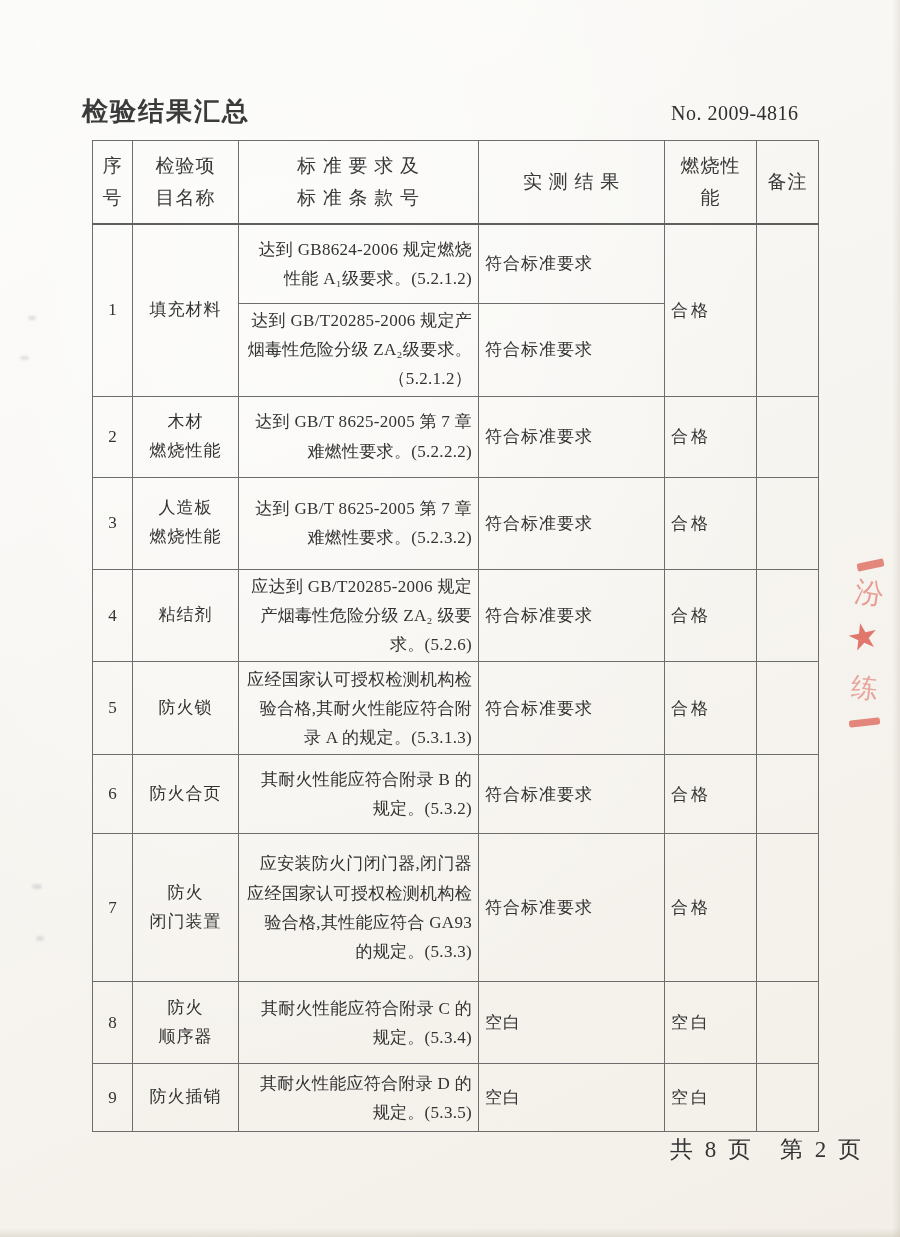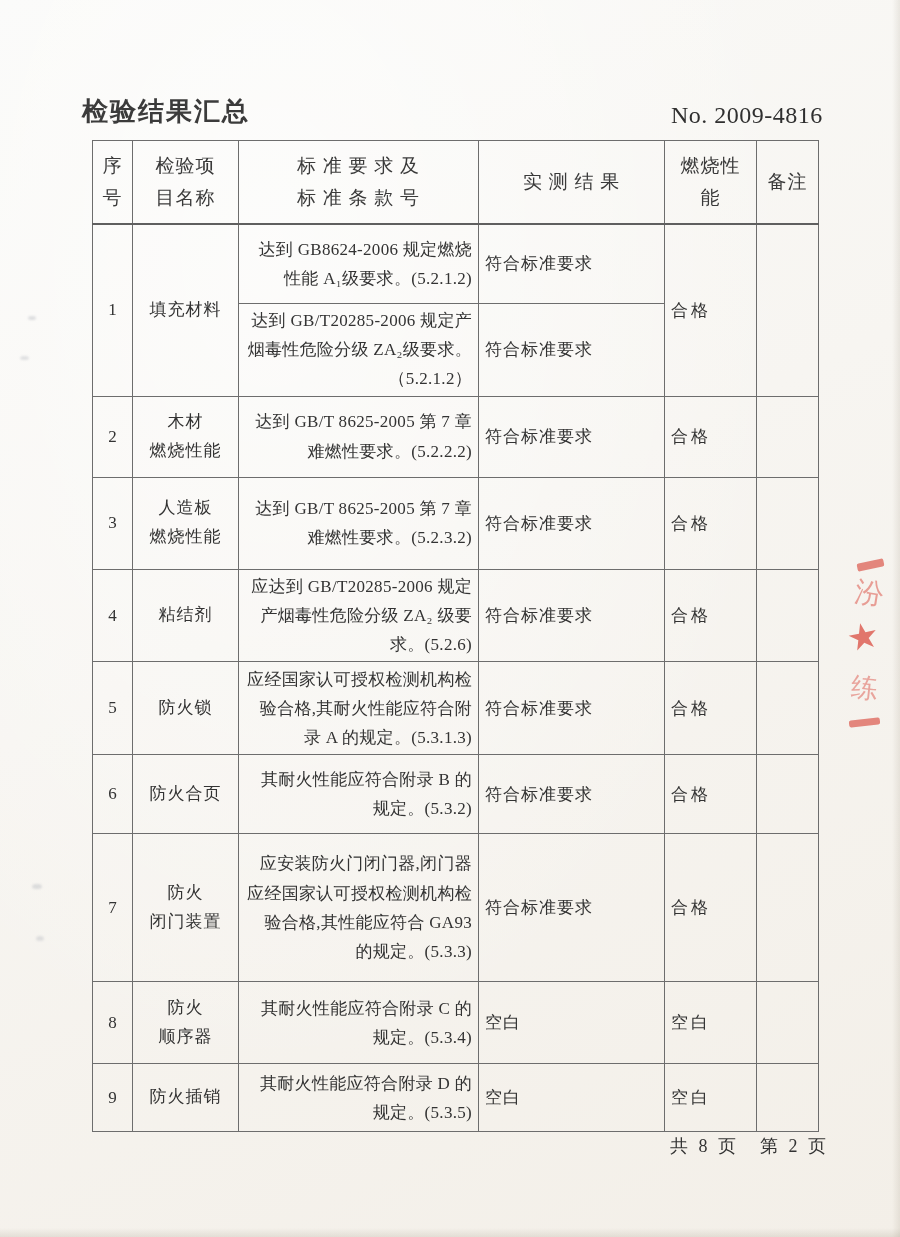--- a/index.html
+++ b/index.html
@@ -17,21 +17,21 @@
     background:linear-gradient(to right,rgba(0,0,0,0),rgba(120,105,80,0.12));}
   .edge-bottom{position:absolute;left:0;bottom:0;width:100%;height:9px;
     background:linear-gradient(to bottom,rgba(0,0,0,0),rgba(120,105,80,0.14));}
   .page-title{
     position:absolute;left:82px;top:94px;
     font-family:"Liberation Sans","DejaVu Sans",sans-serif;
     font-size:26px;font-weight:600;letter-spacing:2px;color:#3b3b3b;
   }
   .report-no{
     position:absolute;left:671px;top:102px;
-    font-size:24px;letter-spacing:0.5px;color:#2f2f2f;
+    font-size:20px;letter-spacing:0.5px;color:#2f2f2f;
   }
   table.results{
     position:absolute;left:92px;top:140px;
     width:726px;border-collapse:collapse;table-layout:fixed;
   }
   table.results td{
     border:1px solid #6d6d6d;
     padding:2px 6px;
     vertical-align:middle;
     font-size:17px;
@@ -45,21 +45,21 @@
   td.h-req{letter-spacing:3px;}
   td.h-res{letter-spacing:2px;margin-top:12px;}
   td.c-no{text-align:center;font-size:18px;}
   td.c-item{text-align:center;white-space:pre-line;line-height:1.7;font-size:18px;letter-spacing:1px;}
   td.c-req{text-align:right;line-height:1.72;padding:6px 10px;letter-spacing:0.3px;}
   td.c-res{font-size:18px;letter-spacing:1px;}
   td.c-con{text-align:left;font-size:18px;letter-spacing:3px;}
   td.c-rem{text-align:center;}
   .page-footer{
     position:absolute;left:670px;top:1134px;
-    font-size:18px;letter-spacing:3px;color:#333;
+    font-size:23px;letter-spacing:3px;color:#333;
   }
   
   .stamp{position:absolute;left:843px;top:553px;width:52px;height:200px;
     color:#dc574c;filter:blur(0.4px);}
   .stamp .s-bar{position:absolute;background:currentColor;border-radius:2px;}
   .stamp .s-glyph{position:absolute;font-family:"Liberation Sans",sans-serif;line-height:1;}
   
   .smudge{position:absolute;background:#b9bcc2;border-radius:50%;filter:blur(1px);}
 </style>
 </head>

